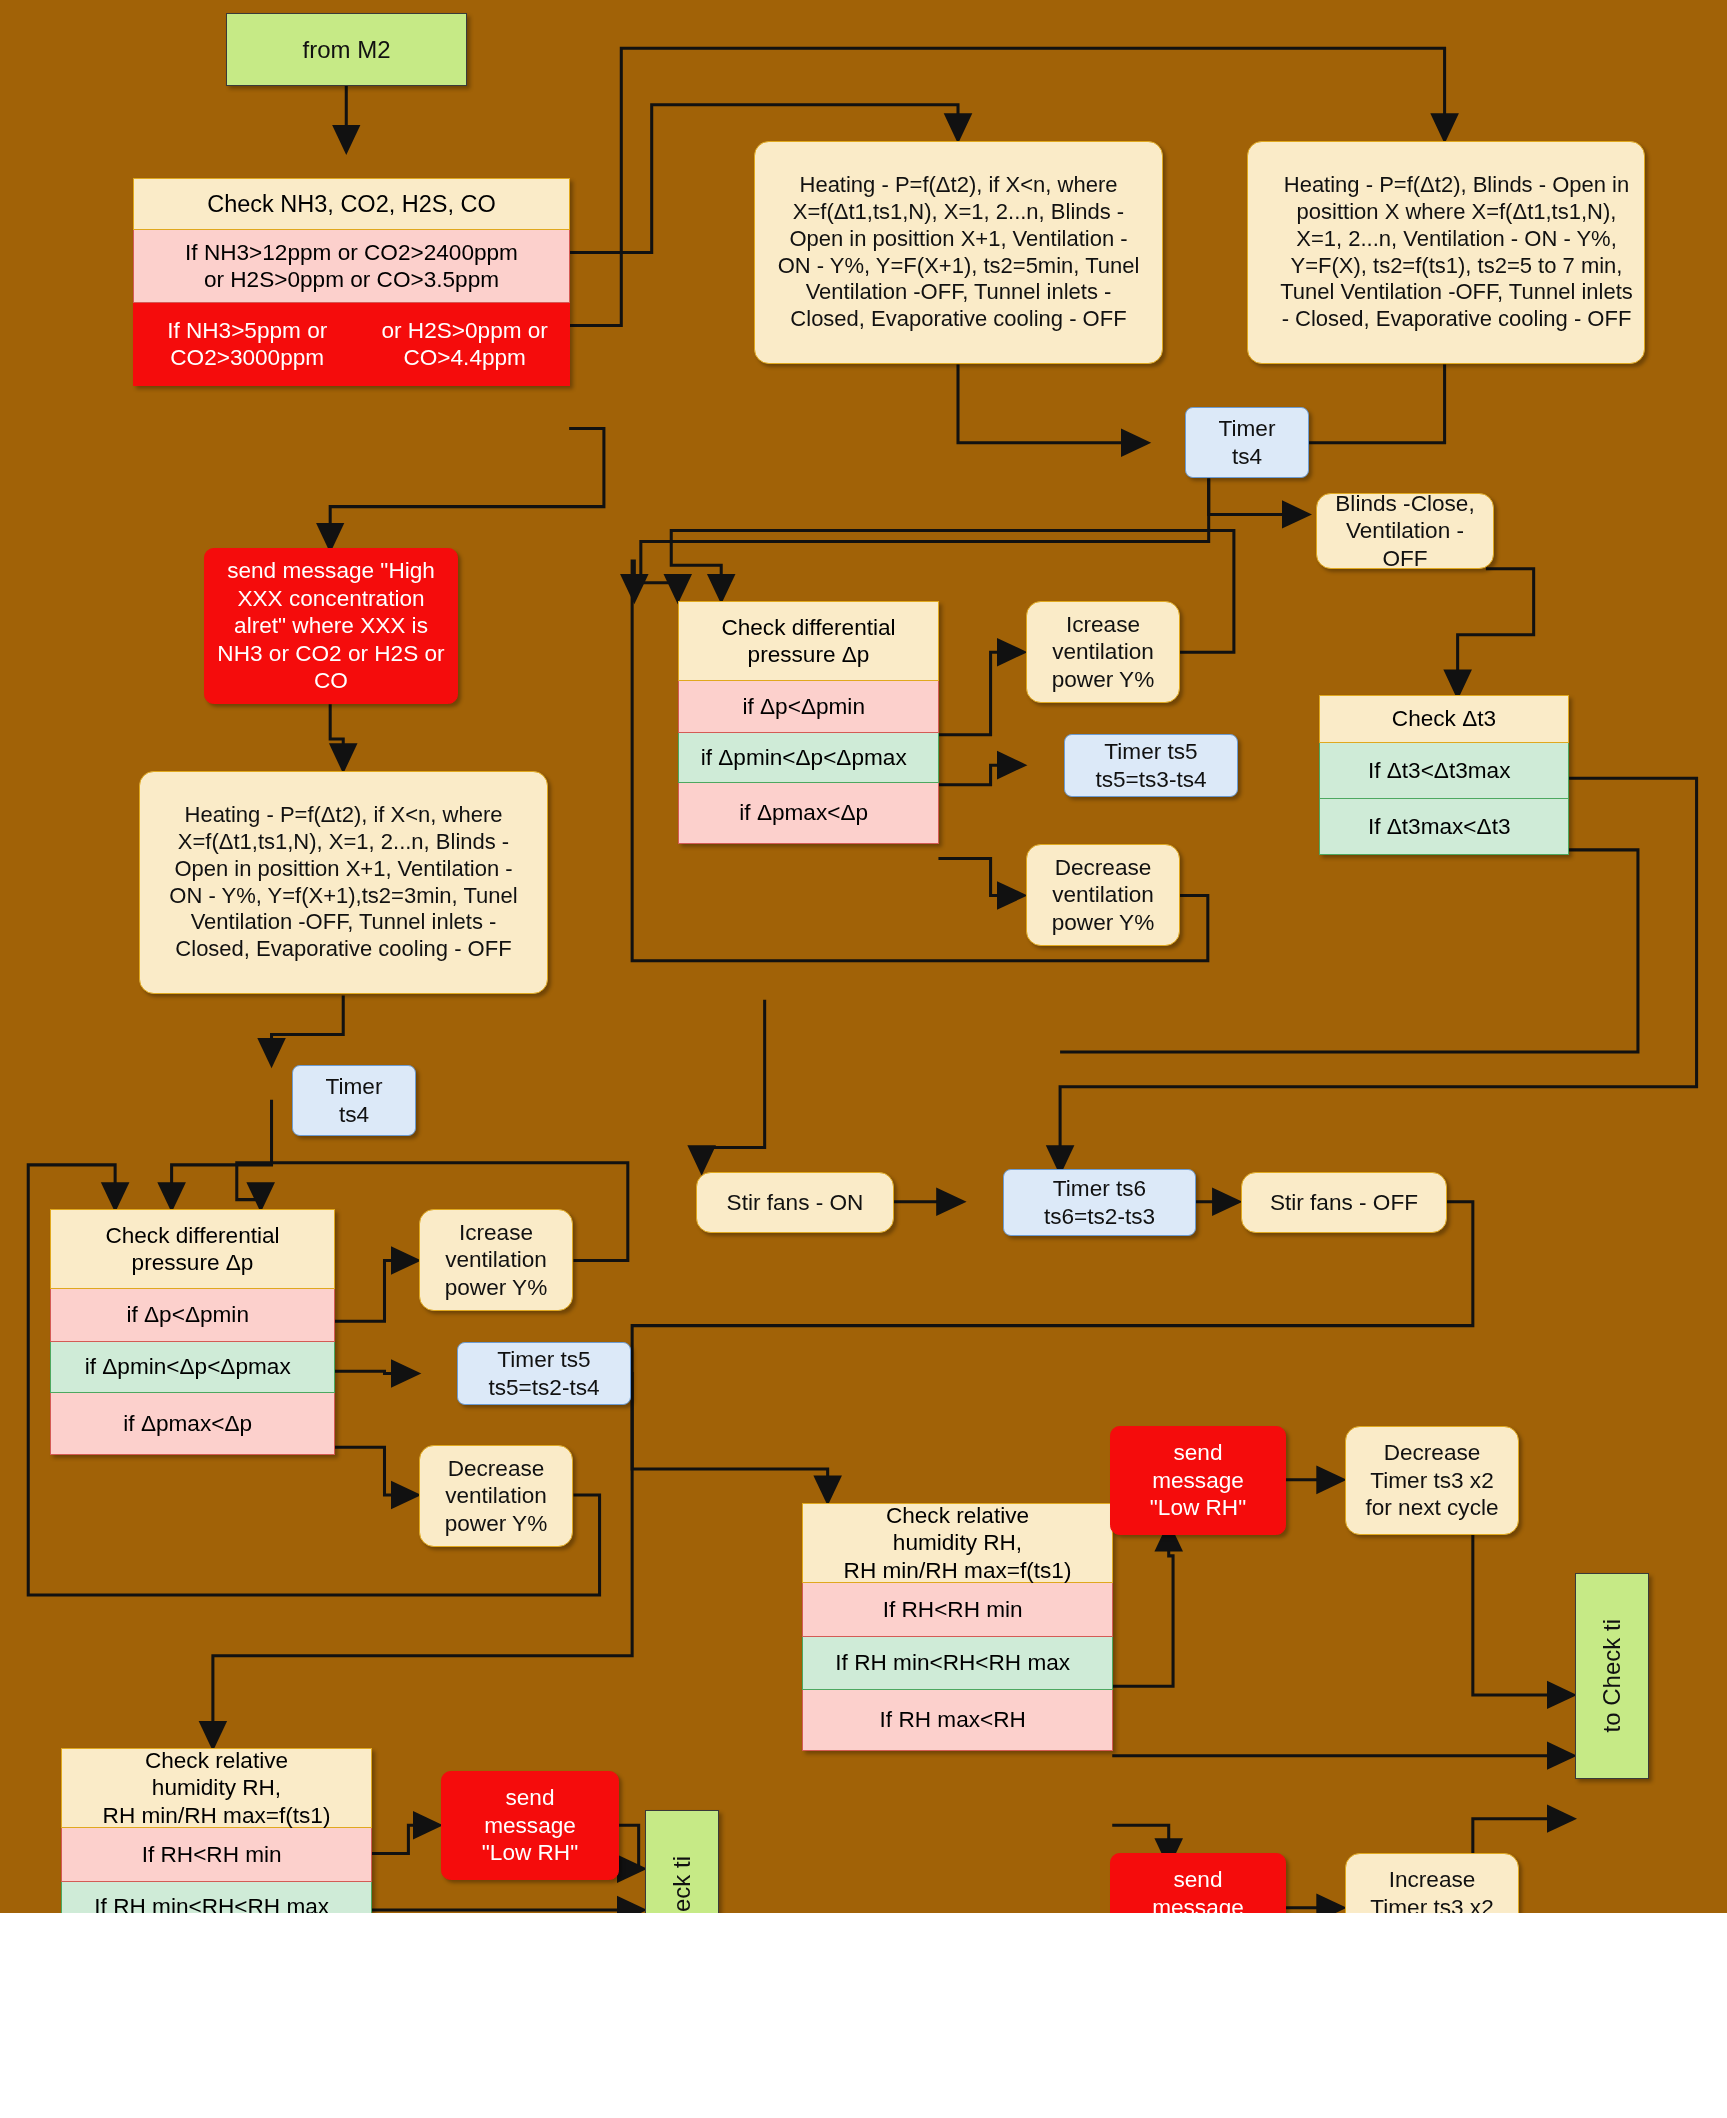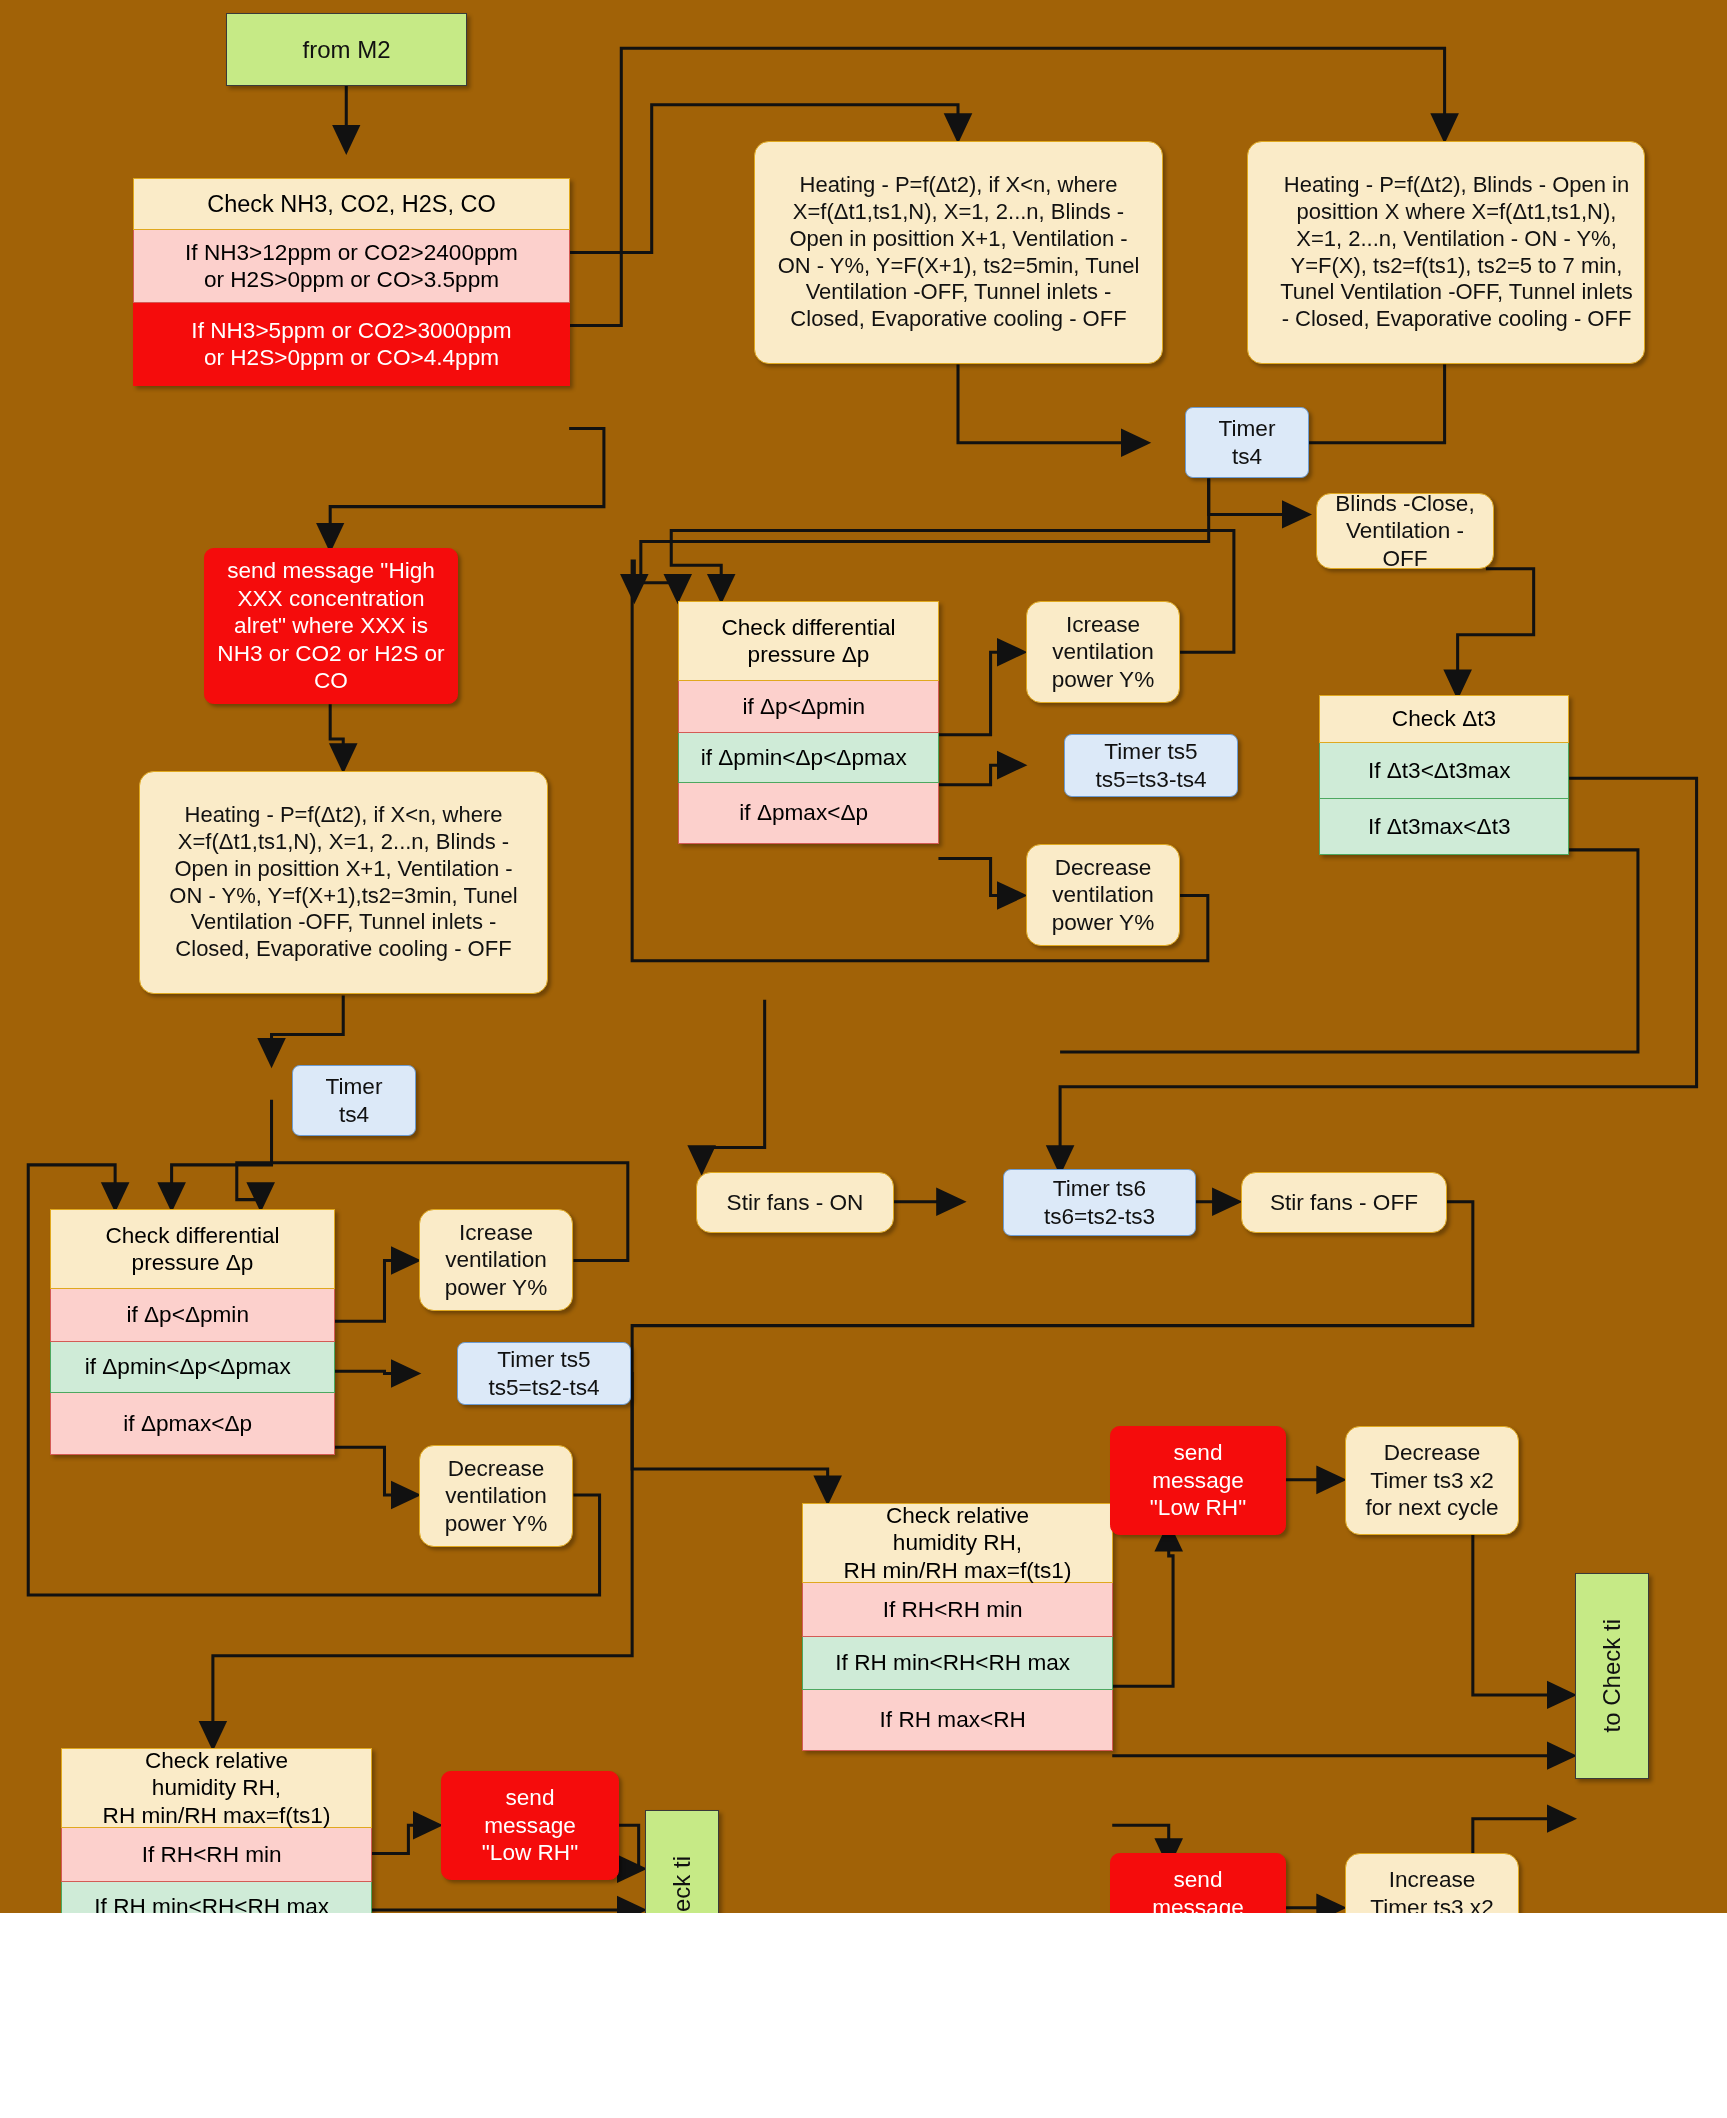--- a/index.html
+++ b/index.html
@@ -146,21 +146,21 @@
   </div>
 
   <div class="table" style="left:133px;top:150px;width:437px;margin-top:28px;">
     <div class="row r-head f54" style="height:52px;">
       <span>Check NH3, CO2, H2S, CO</span>
     </div>
     <div class="row r-pink f52 tbl-row-nb" style="height:73px;flex-direction:column;justify-content:center;">
       <span>If NH3&gt;12ppm or CO2&gt;2400ppm</span>
       <span>or H2S&gt;0ppm or CO&gt;3.5ppm</span>
     </div>
-    <div class="row r-red f52 tbl-row-nb" style="height:83px;flex-direction:column;justify-content:center;">
+    <div class="row r-red f52 tbl-row-nb" style="height:83px;flex-direction:row;justify-content:center;">
       <span>If NH3&gt;5ppm or CO2&gt;3000ppm</span>
       <span>or H2S&gt;0ppm or CO&gt;4.4ppm</span>
     </div>
   </div>
 
   <div class="node n-yellow rounded pad f50" style="left:754px;top:141px;width:409px;height:223px;flex-direction:column;">
     <span>Heating - P=f(Δt2), if X&lt;n, where</span>
     <span>X=f(Δt1,ts1,N), X=1, 2...n, Blinds -</span>
     <span>Open in posittion X+1, Ventilation -</span>
     <span>ON - Y%, Y=F(X+1), ts2=5min, Tunel</span>

